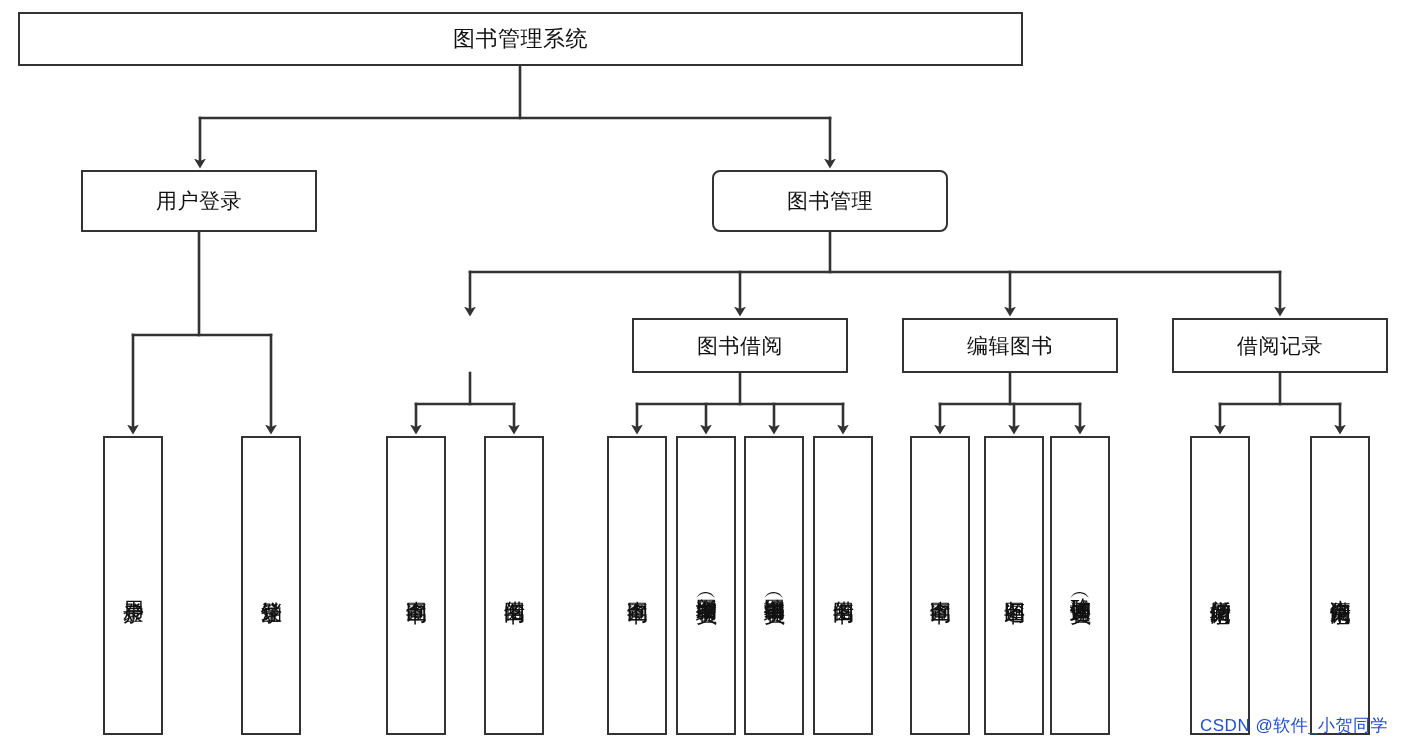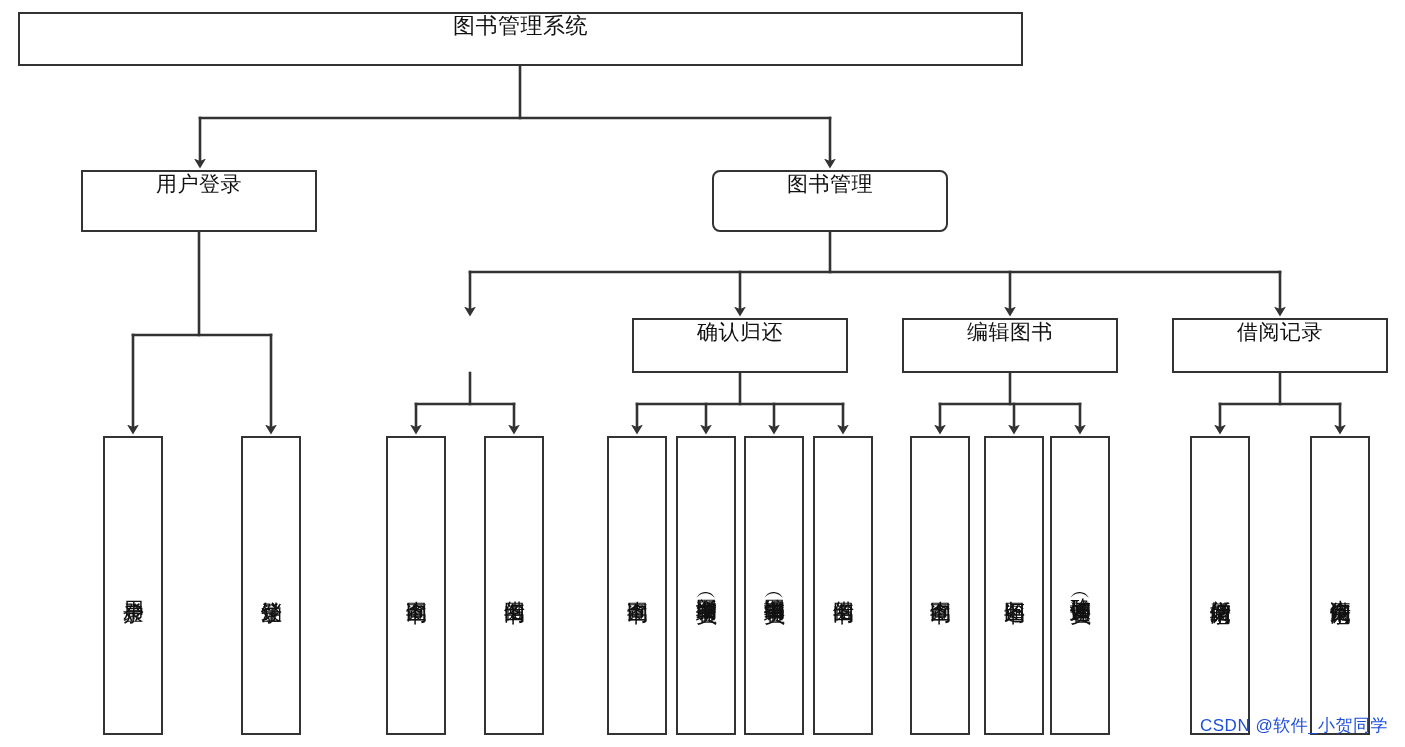--- a/index.html
+++ b/index.html
@@ -25,20 +25,21 @@
     width: 1405px;
     height: 747px;
     pointer-events: none;
   }
   .node {
     position: absolute;
     box-sizing: border-box;
     border: 2.5px solid #333333;
     background: #ffffff;
     display: flex;
+    align-items: center;
     justify-content: center;
     color: #111111;
   }
   .node-label {
     font-size: 21px;
     line-height: 1.1;
     letter-spacing: 0.5px;
     white-space: nowrap;
     color: #111111;
   }
@@ -127,21 +128,21 @@
   </div>
 
   <div class="node" style="left:81px; top:170px; width:236px; height:62px;">
     <span class="node-label">用户登录</span>
   </div>
   <div class="node" style="left:712px; top:170px; width:236px; height:62px;border-radius:8px;">
     <span class="node-label">图书管理</span>
   </div>
 
   <div class="node" style="left:632px; top:318px; width:216px; height:55px;">
-    <span class="node-label">确认归还</span>
+    <span class="node-label">图书借阅</span>
   </div>
   <div class="node" style="left:902px; top:318px; width:216px; height:55px;">
     <span class="node-label">编辑图书</span>
   </div>
   <div class="node" style="left:1172px; top:318px; width:216px; height:55px;">
     <span class="node-label">借阅记录</span>
   </div>
 
   <div class="node leaf" style="left:103px; top:436px; width:60px; height:299px;">
     <span class="node-label">用户登录</span>

